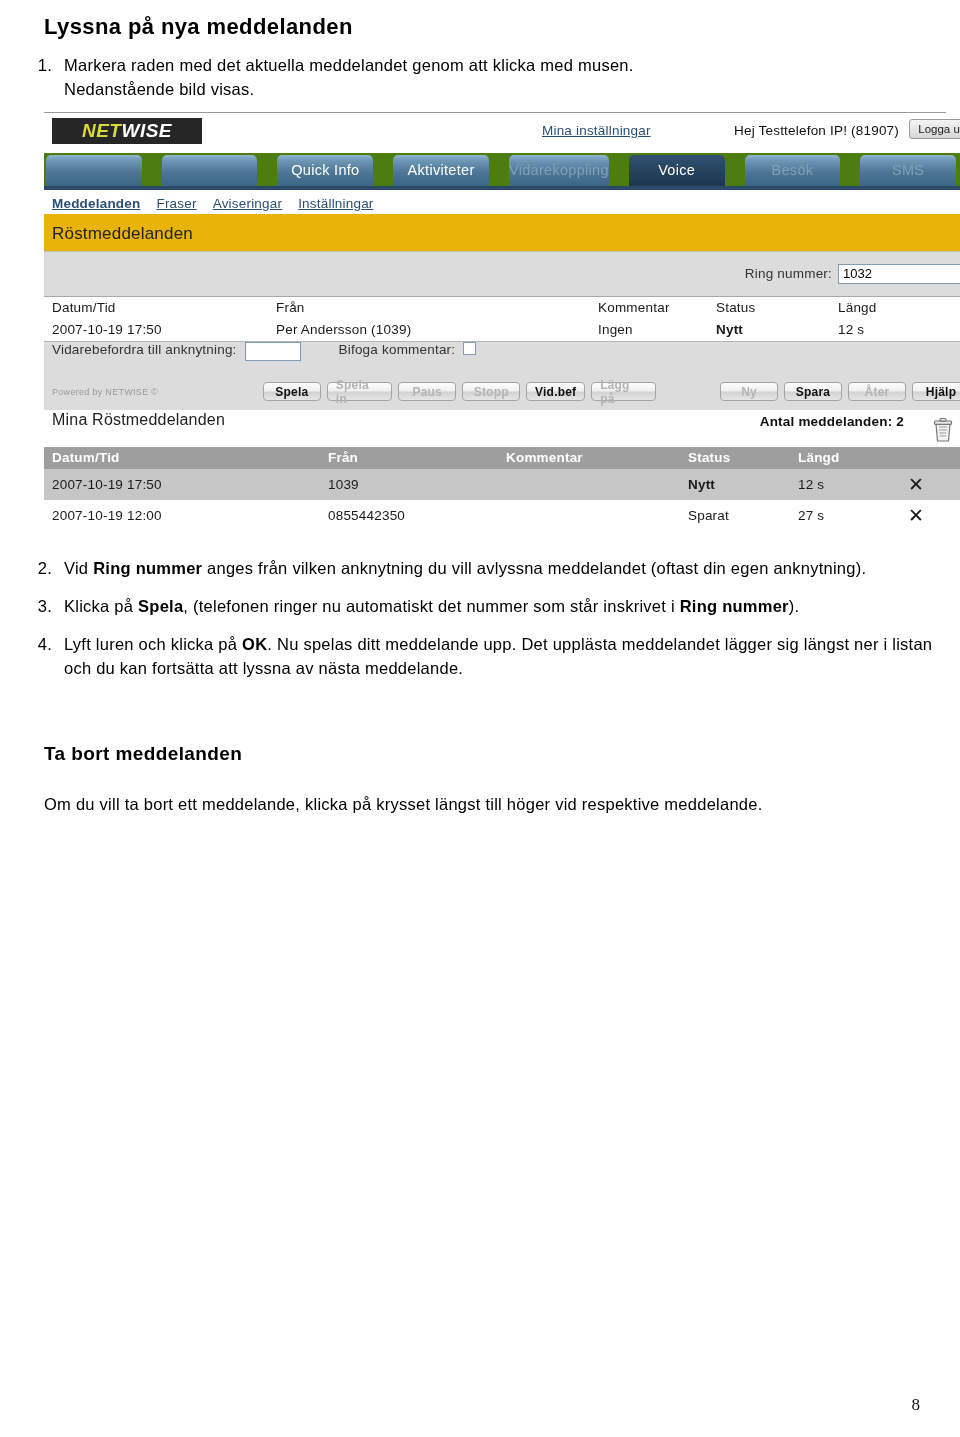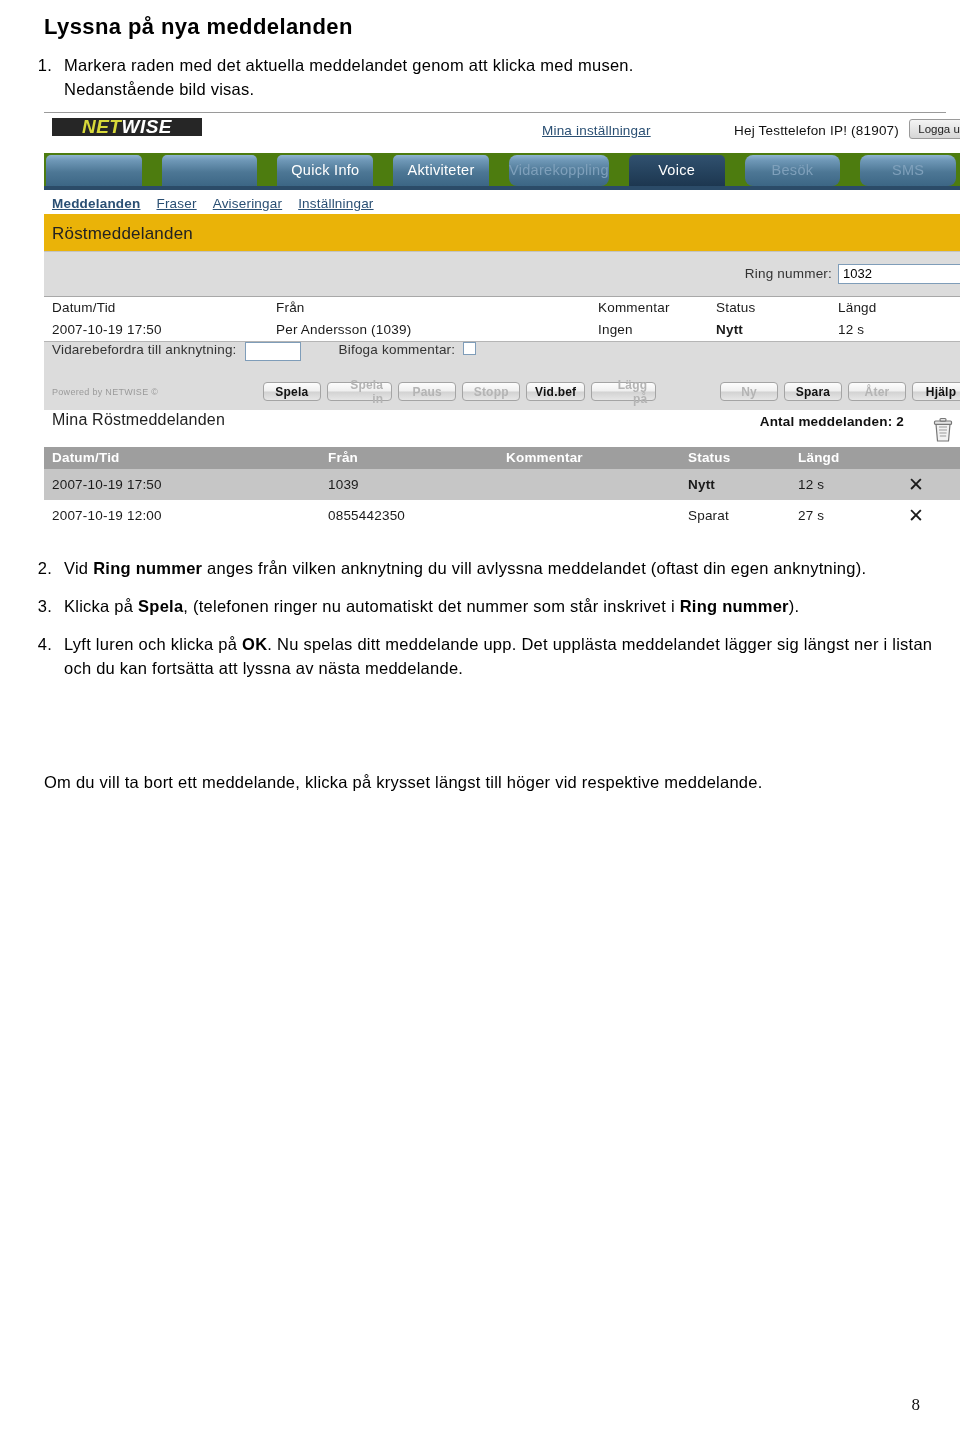--- a/index.html
+++ b/index.html
@@ -66,21 +66,21 @@
   .app-top {
     height: 40px;
     position: relative;
     background: #ffffff;
   }
   .logo {
     position: absolute;
     left: 8px;
     top: 5px;
     width: 150px;
-    height: 18px;
+    height: 26px;
     background: #262626;
     display: flex;
     align-items: center;
     justify-content: center;
     font-size: 19px;
     font-weight: bold;
     font-style: italic;
     letter-spacing: 0.5px;
   }
   .logo .net { color: #d8d93a; }
@@ -131,21 +131,21 @@
     align-items: center;
     justify-content: center;
     font-size: 14.5px;
     letter-spacing: 0.3px;
     border-radius: 5px 5px 0 0;
     background: linear-gradient(to bottom,#8fb4cf 0%,#6e97b6 18%,#4d7795 55%,#3c6685 100%);
     color: #ffffff;
     position: relative;
   }
   .tab.blank { color: transparent; }
-  .tab.dim { color: #7fa0bb; border-radius: 8px; }
+  .tab.dim { color: #7fa0bb; }
   .tab.active {
     background: linear-gradient(to bottom,#31516f 0%,#24415c 60%,#1d3750 100%);
     color: #ffffff;
   }
   .tab-underline {
     height: 4px;
     background: #2b4b68;
   }
 
   
@@ -273,21 +273,21 @@
     background: linear-gradient(to bottom,#fdfdfd 0%,#efefef 48%,#d2d2d2 52%,#e6e6e6 100%);
     font-size: 12px;
     font-weight: bold;
     color: #111;
     display: flex;
     align-items: center;
     justify-content: center;
     padding: 0 8px;
     letter-spacing: 0.2px;
   }
-  .btn.disabled { color: #b4b4b4; text-align: right; }
+  .btn.disabled { color: #b4b4b4; }
   .btn-gap { width: 58px; }
 
   
   .mina-wrap { background: #ffffff; padding-top: 9px; }
   .mina-head {
     display: flex;
     align-items: flex-end;
     padding: 0 0 18px 8px;
     position: relative;
     height: 28px;
@@ -512,19 +512,20 @@
     <div style="height:14px"></div>
 
     <div class="oitem">
       <span class="num">4.</span>
       <span class="txt"><span>Lyft luren och klicka på </span><b>OK</b><span>. Nu spelas ditt meddelande upp. Det upplästa meddelandet lägger sig längst ner i listan och du kan fortsätta att lyssna av nästa meddelande.</span></span>
     </div>
   </div>
 
   <div style="height:62px"></div>
 
+  <h2 class="h2">Ta bort meddelanden</h2>
 
   <div style="height:28px"></div>
 
   <div class="para" style="margin:0 60px 0 14px;">Om du vill ta bort ett meddelande, klicka på krysset längst till höger vid respektive meddelande.</div>
 
   <div class="pagenum">8</div>
 </div>
 
 </body></html>

